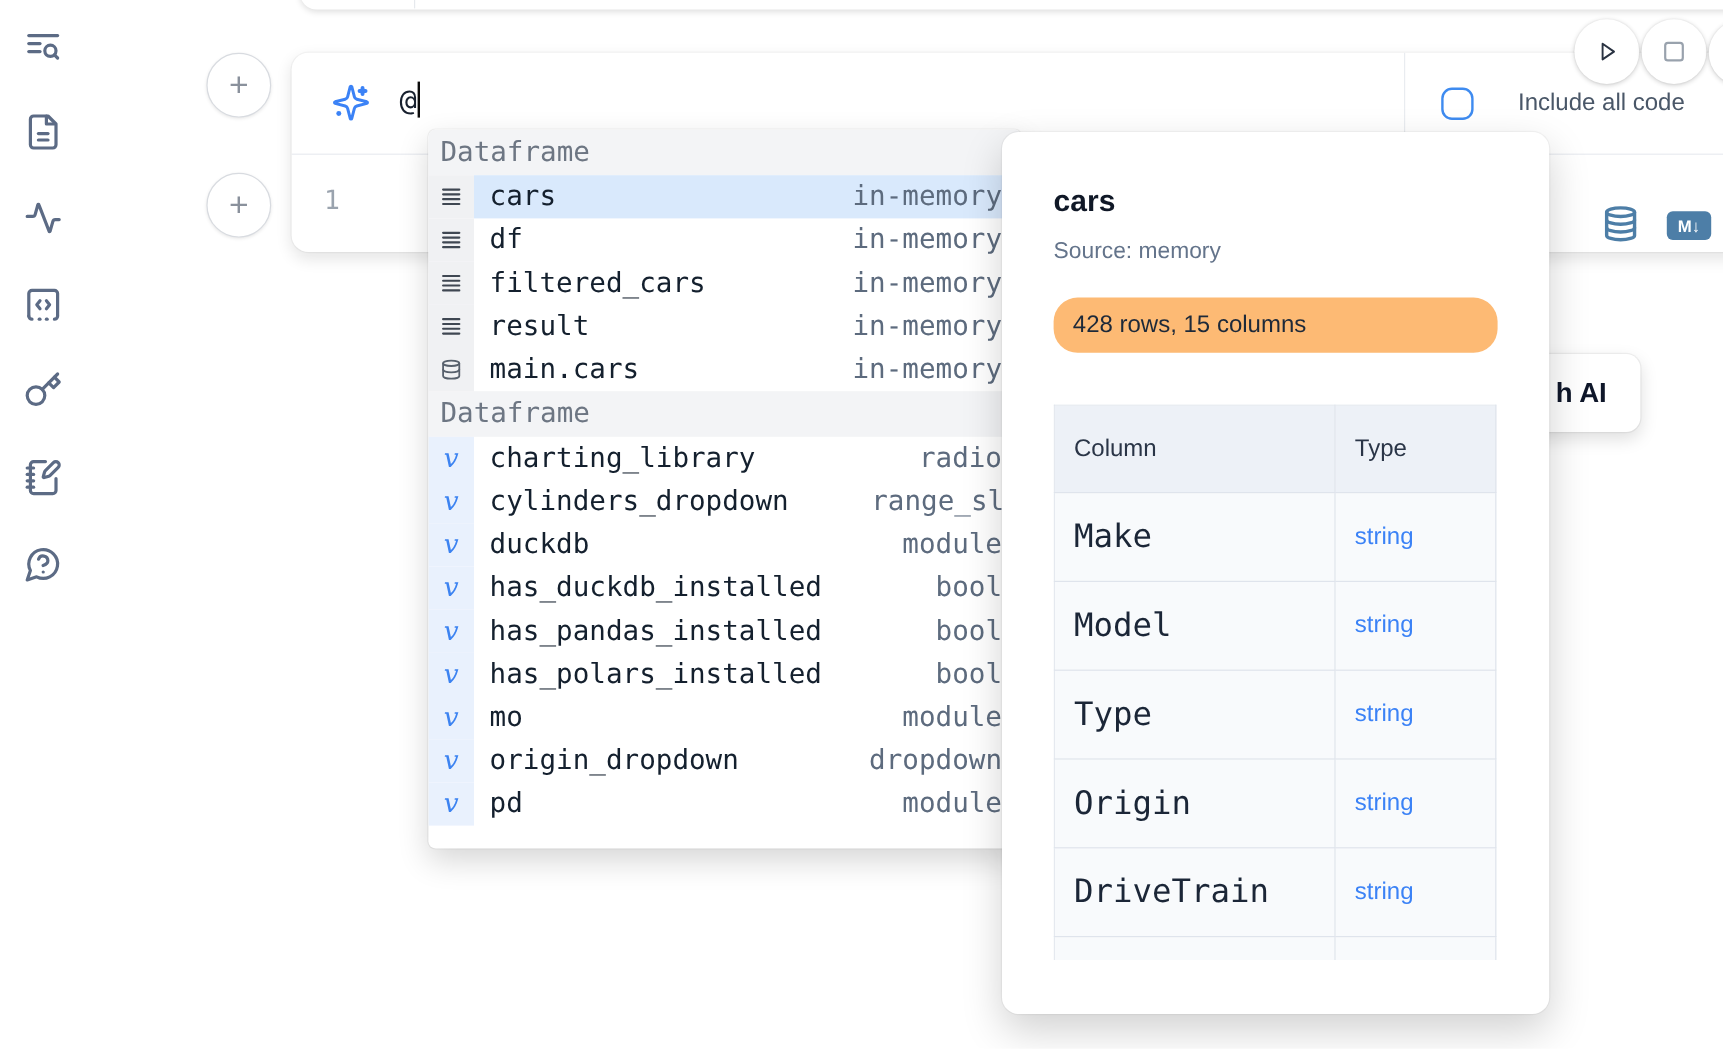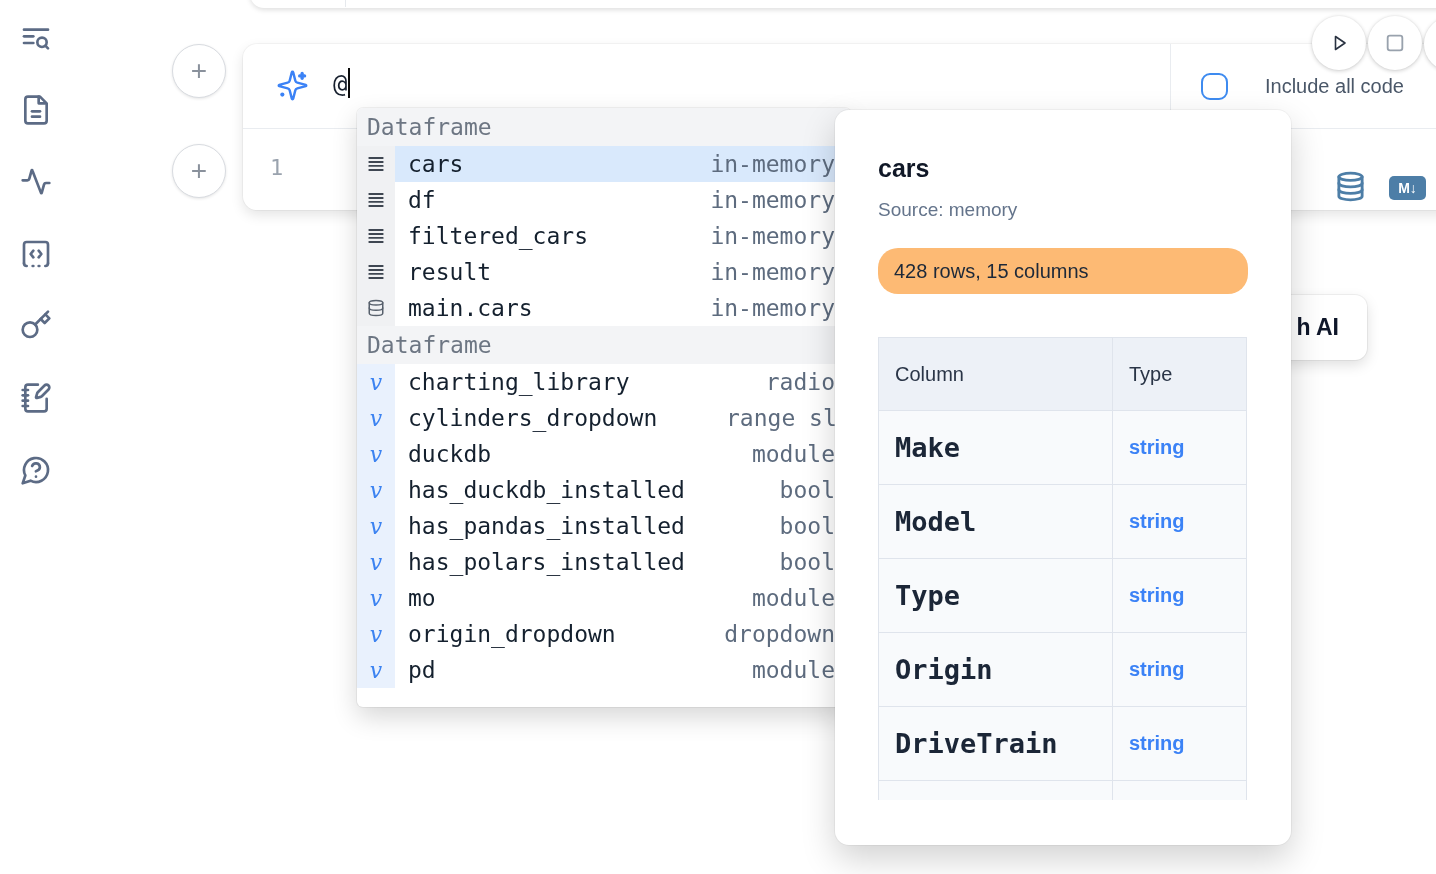--- a/index.html
+++ b/index.html
@@ -69,21 +69,21 @@
   
   .panel{position:absolute;left:835px;top:110px;width:456px;height:735px;background:#fff;border-radius:14px;
     box-shadow:0 0 0 1px rgba(0,0,0,.04),0 14px 34px rgba(0,0,0,.18);z-index:12;box-sizing:border-box;
     padding:44px 43px 0 43px;overflow:hidden;}
   .panel-title{font-size:25px;font-weight:bold;color:#101827;line-height:28px;}
   .panel-source{margin-top:17px;font-size:19px;color:#64748b;}
   .shape-badge{margin-top:27px;height:46px;background:#fdba74;border-radius:20px;display:flex;align-items:center;
     padding-left:16px;font-size:20px;color:#1d2939;}
   .ptable-wrap{margin-top:43px;height:463px;overflow:hidden;}
   table.ptable{border-collapse:collapse;width:368px;table-layout:fixed;padding-left:44px;}
-  .ptable th,.ptable td{border:1px solid #dfe4ec;box-sizing:border-box;font-weight:bold;}
+  .ptable th,.ptable td{border:1px solid #dfe4ec;box-sizing:border-box;}
   .ptable col.c1{width:234px;}
   .ptable col.c2{width:134px;}
   .ptable th{height:73px;background:#edf1f7;font-weight:normal;font-size:20px;color:#2a3547;text-align:left;padding-left:16px;}
   .ptable td{height:74px;background:#f8fafc;padding-left:16px;}
   .ptable td.cname{font-family:"DejaVu Sans Mono",monospace;font-size:27px;color:#1b2637;}
   .ptable td.ctype{font-size:20px;color:#3b82f6;}
 </style>
 </head>
 <body>
 

